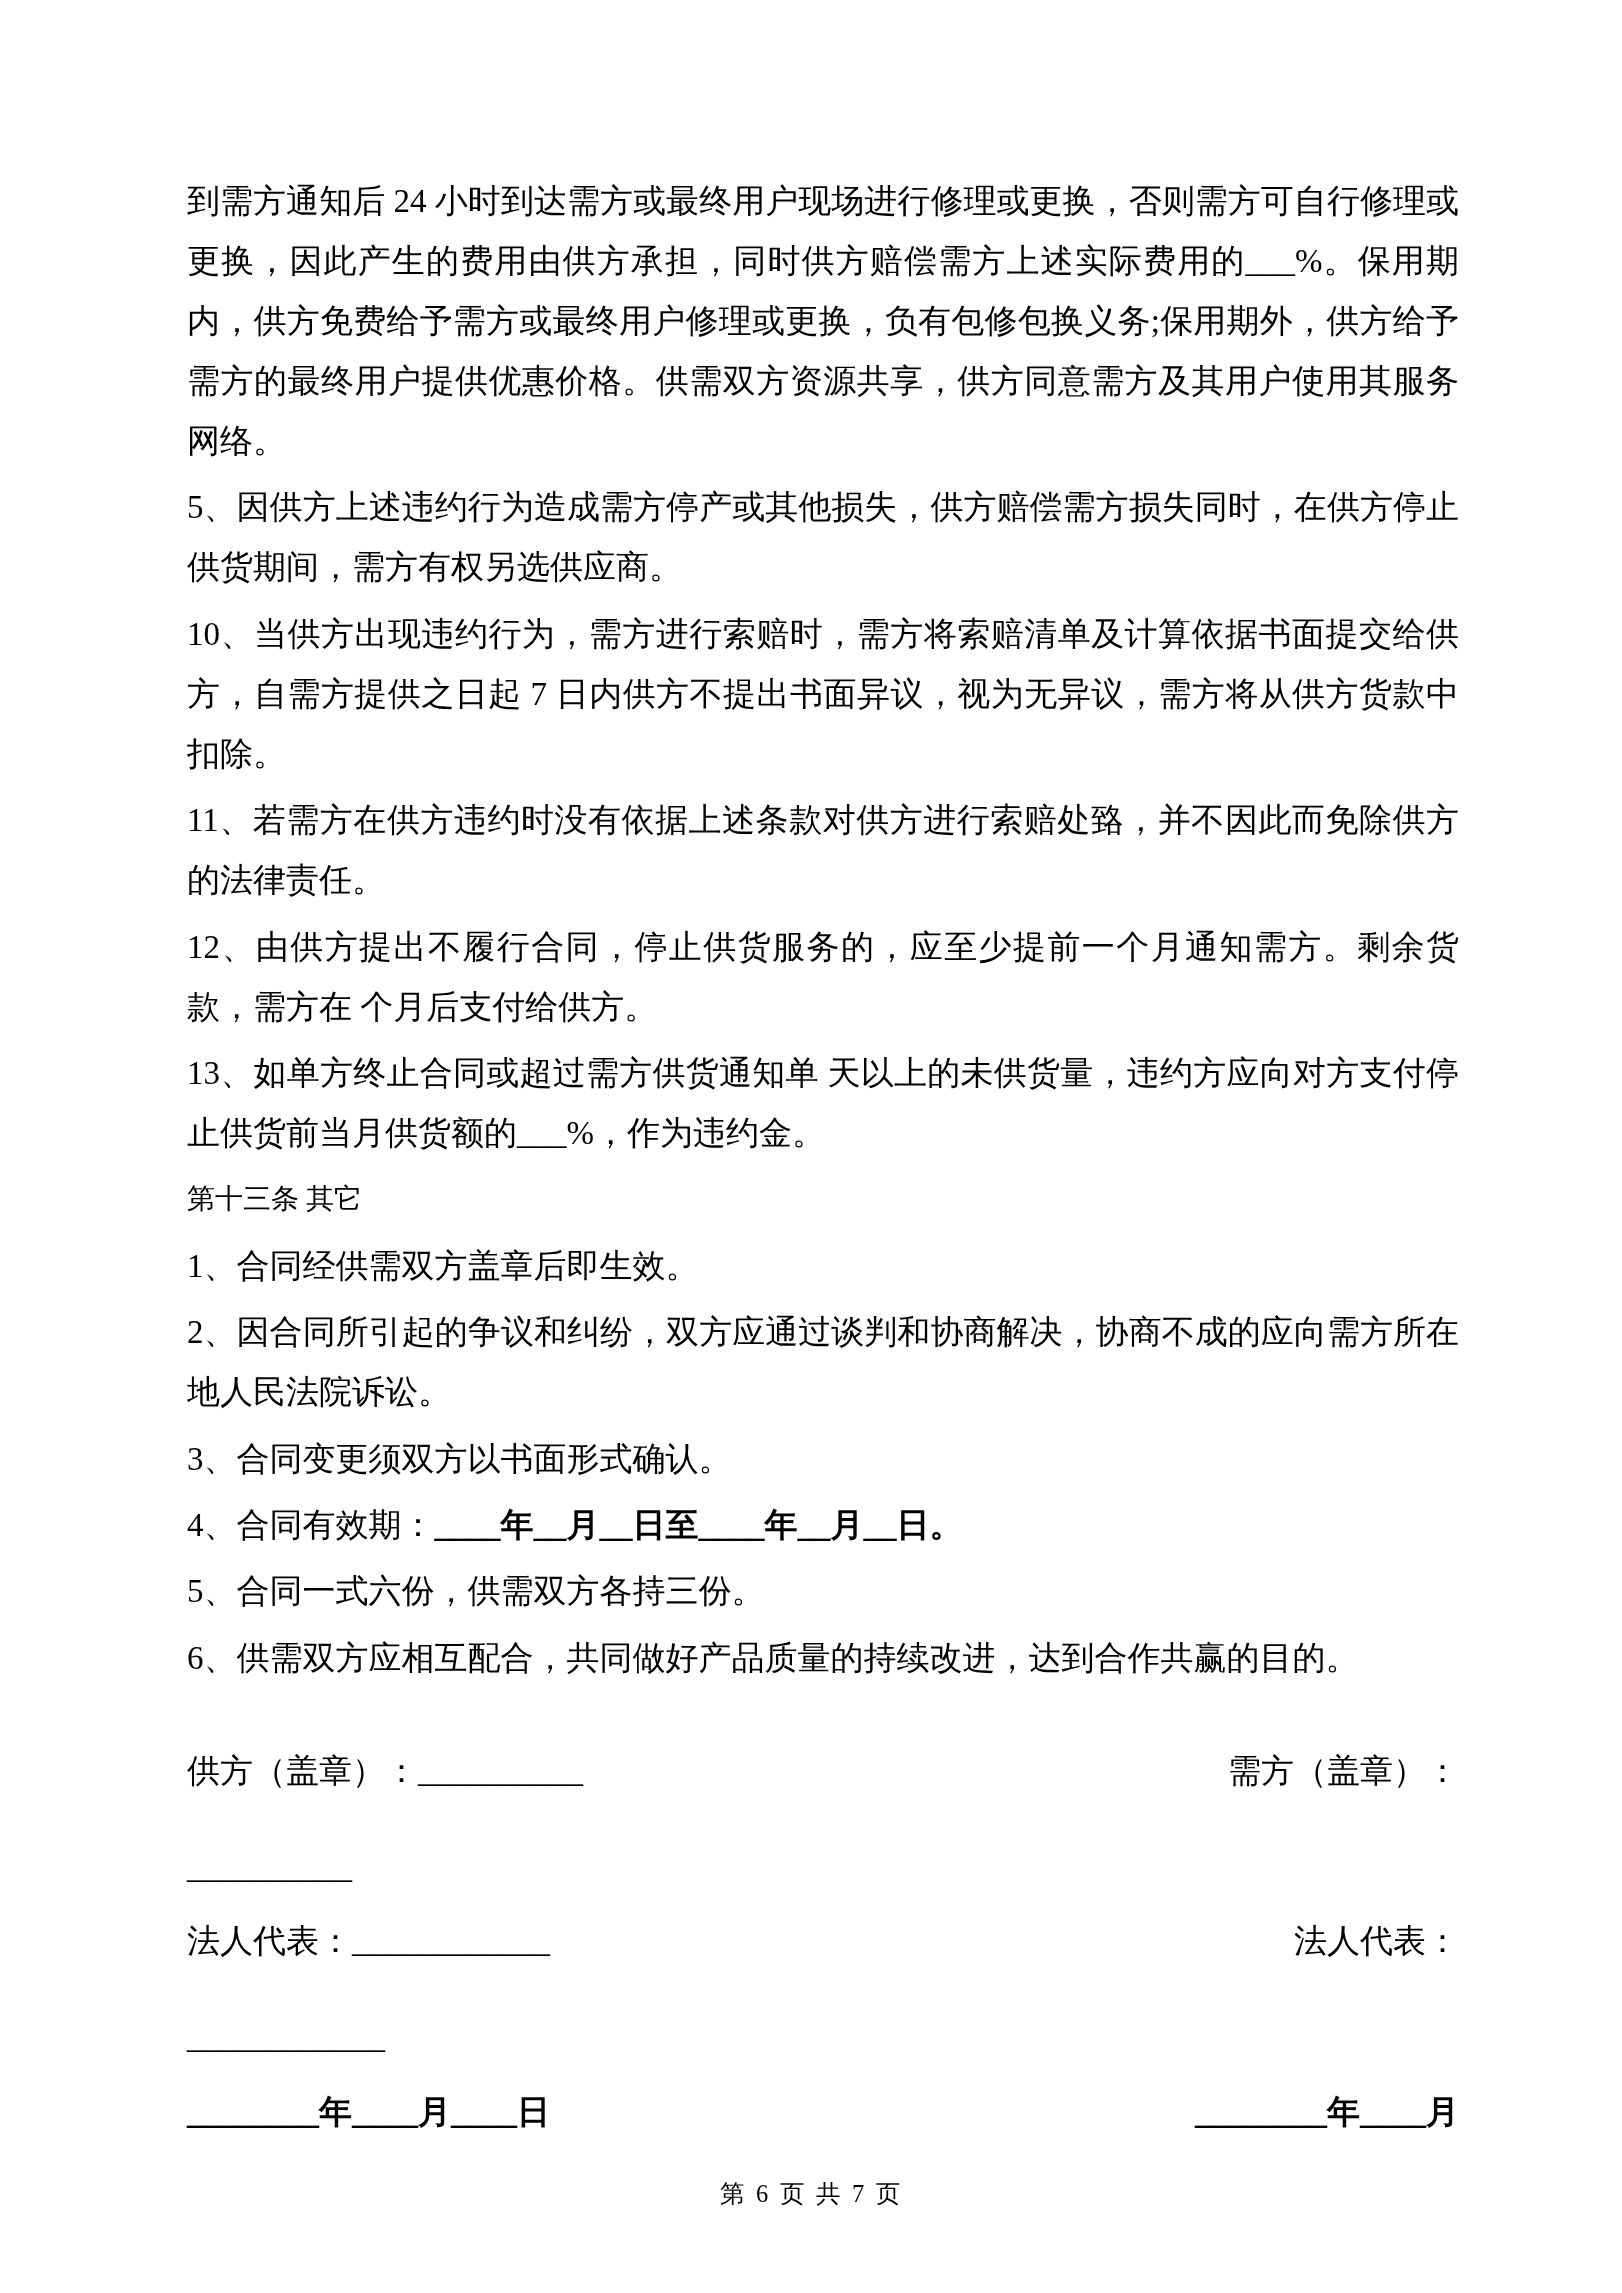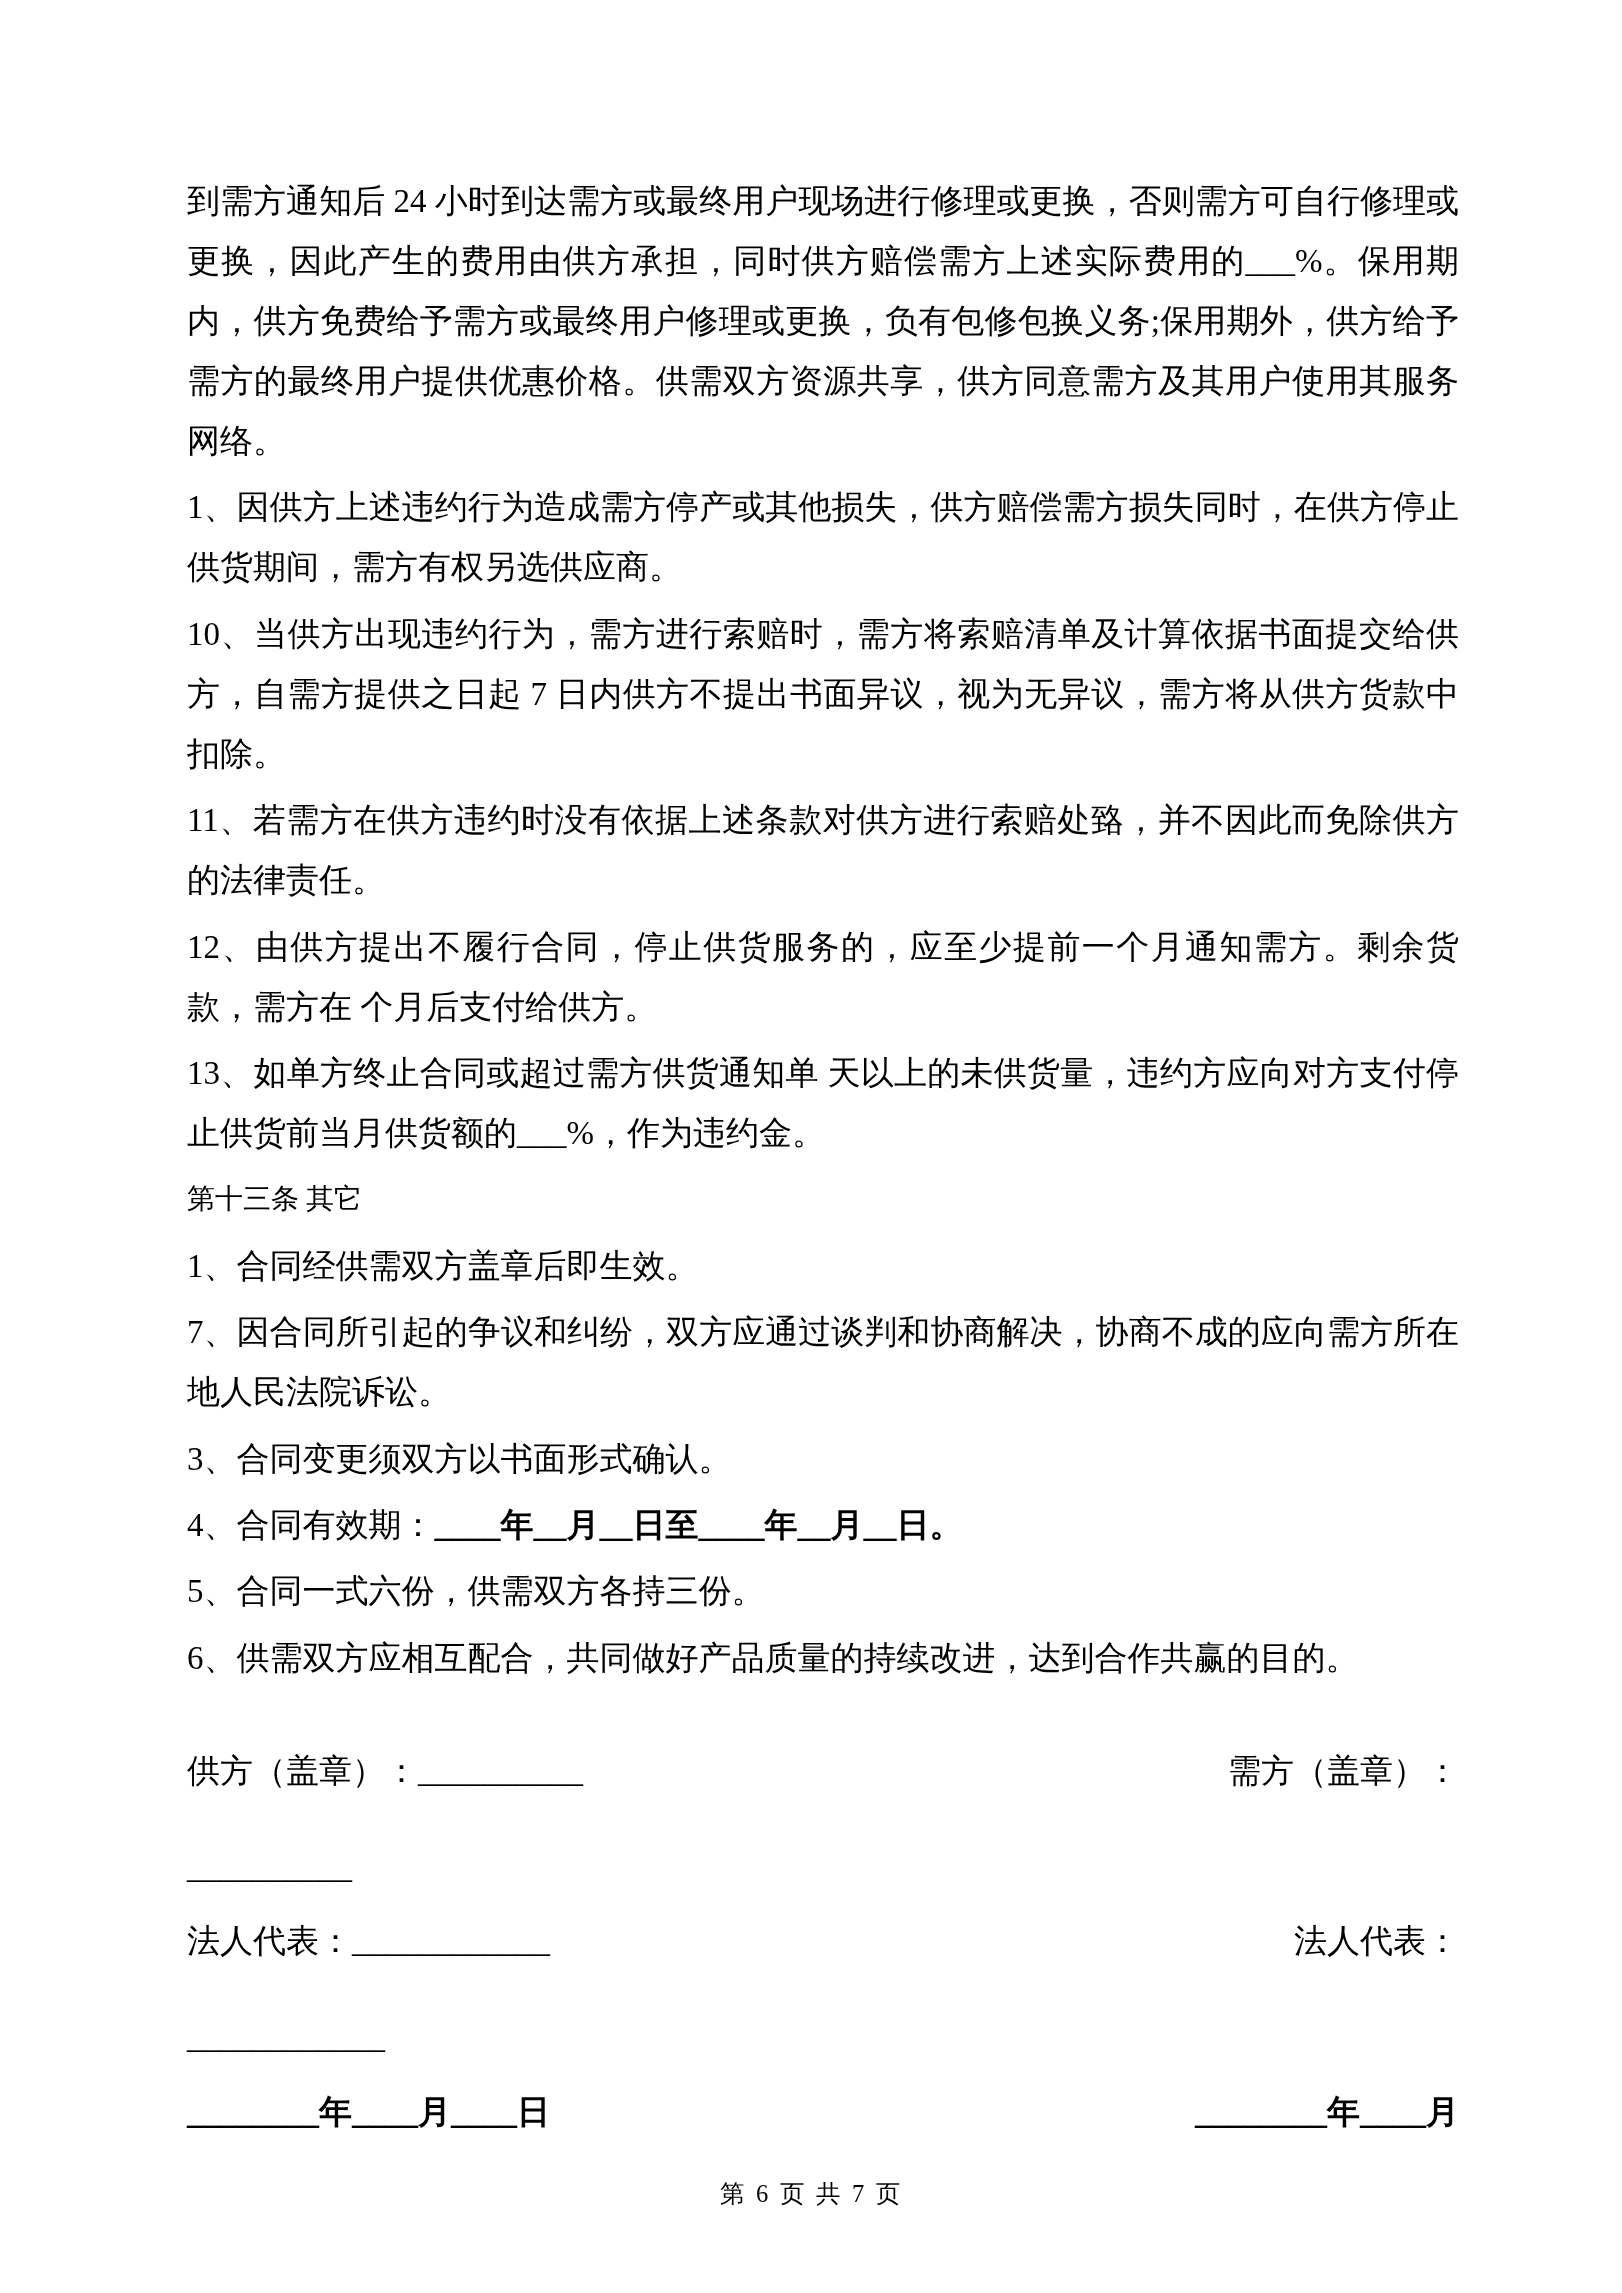--- a/index.html
+++ b/index.html
@@ -59,30 +59,30 @@
     letter-spacing: 2.7px;
   }
 </style>
 </head>
 <body>
 
 <div class="page">
   <div class="content">
 
     <p class="para">到需方通知后 24 小时到达需方或最终用户现场进行修理或更换，否则需方可自行修理或更换，因此产生的费用由供方承担，同时供方赔偿需方上述实际费用的___%。保用期内，供方免费给予需方或最终用户修理或更换，负有包修包换义务;保用期外，供方给予需方的最终用户提供优惠价格。供需双方资源共享，供方同意需方及其用户使用其服务网络。</p>
-    <p class="para">1、因供方上述违约行为造成需方停产或其他损失，供方赔偿需方损失同时，在供方停止供货期间，需方有权另选供应商。</p>
+    <p class="para">5、因供方上述违约行为造成需方停产或其他损失，供方赔偿需方损失同时，在供方停止供货期间，需方有权另选供应商。</p>
     <p class="para">10、当供方出现违约行为，需方进行索赔时，需方将索赔清单及计算依据书面提交给供方，自需方提供之日起 7 日内供方不提出书面异议，视为无异议，需方将从供方货款中扣除。</p>
     <p class="para">11、若需方在供方违约时没有依据上述条款对供方进行索赔处臵，并不因此而免除供方的法律责任。</p>
     <p class="para">12、由供方提出不履行合同，停止供货服务的，应至少提前一个月通知需方。剩余货款，需方在 个月后支付给供方。</p>
     <p class="para">13、如单方终止合同或超过需方供货通知单 天以上的未供货量，违约方应向对方支付停止供货前当月供货额的___%，作为违约金。</p>
 
     <p class="section-heading">第十三条 其它</p>
 
     <p class="para">1、合同经供需双方盖章后即生效。</p>
-    <p class="para">7、因合同所引起的争议和纠纷，双方应通过谈判和协商解决，协商不成的应向需方所在地人民法院诉讼。</p>
+    <p class="para">2、因合同所引起的争议和纠纷，双方应通过谈判和协商解决，协商不成的应向需方所在地人民法院诉讼。</p>
     <p class="para">3、合同变更须双方以书面形式确认。</p>
 
     <p class="para"><span>4、合同有效期：</span><span class="bold">____年__月__日至____年__月__日。</span></p>
 
     <p class="para">5、合同一式六份，供需双方各持三份。</p>
     <p class="para">6、供需双方应相互配合，共同做好产品质量的持续改进，达到合作共赢的目的。</p>
 
     <div class="signature">
 
       <div class="sig-row">

